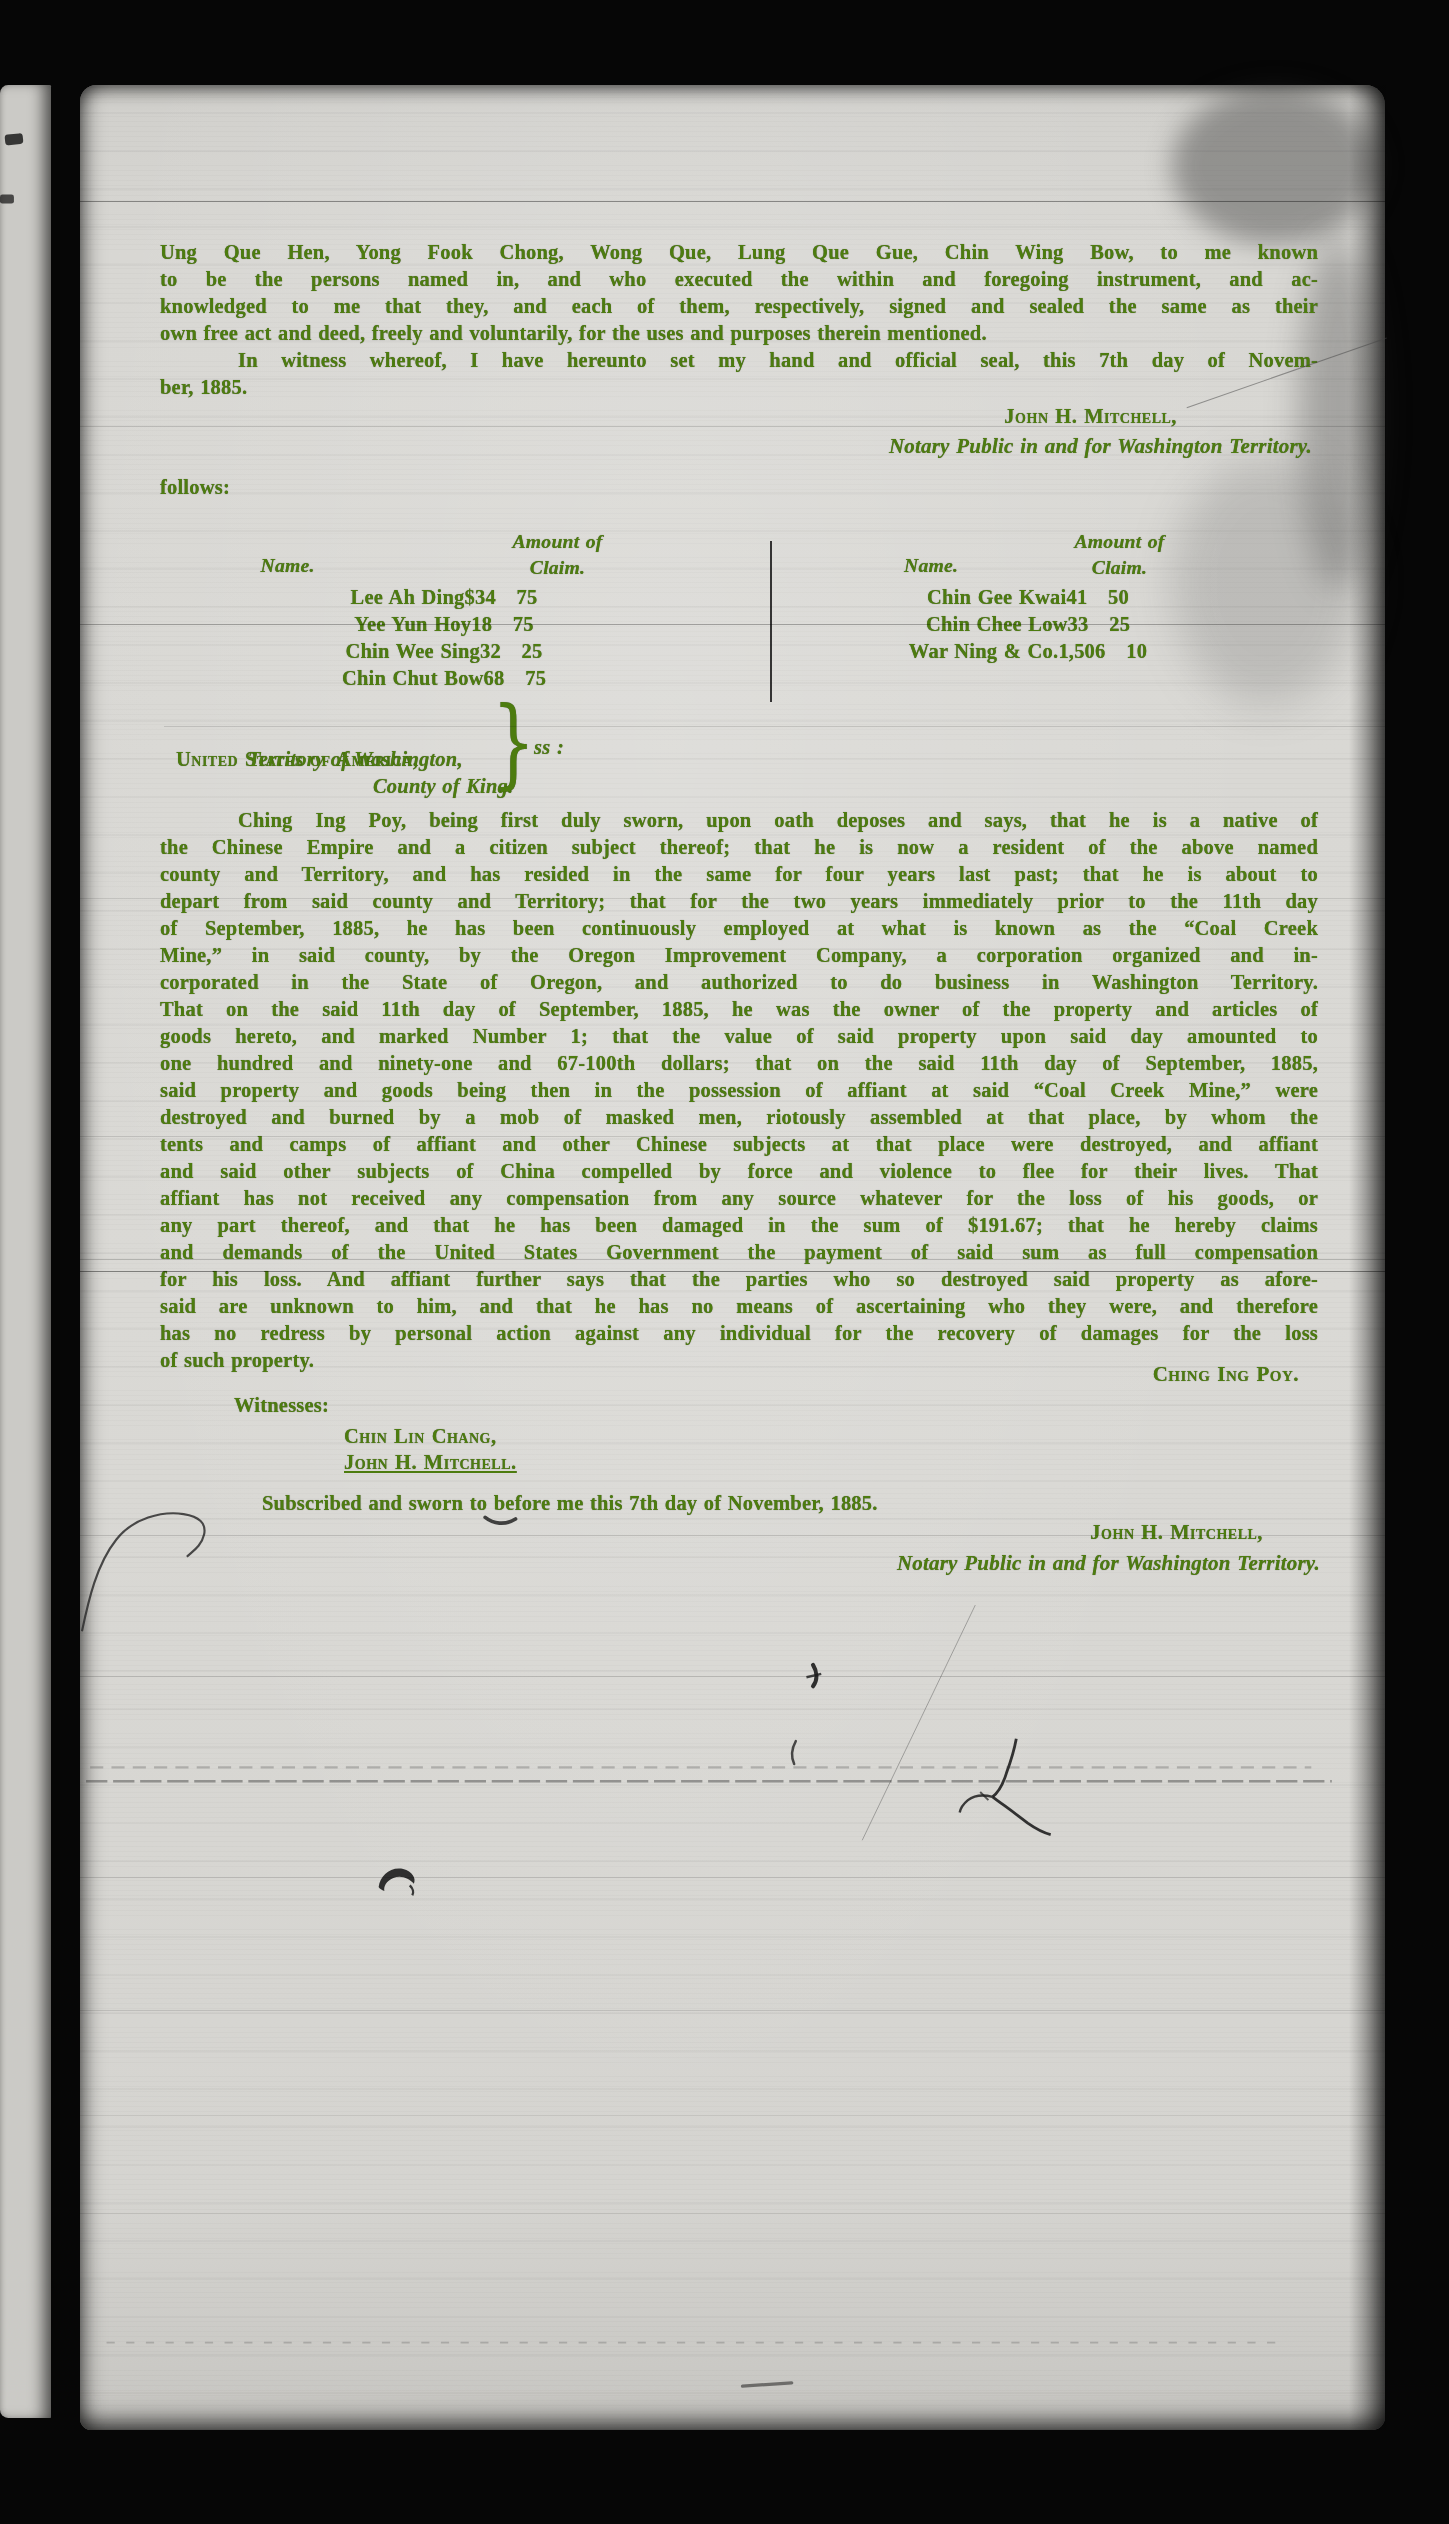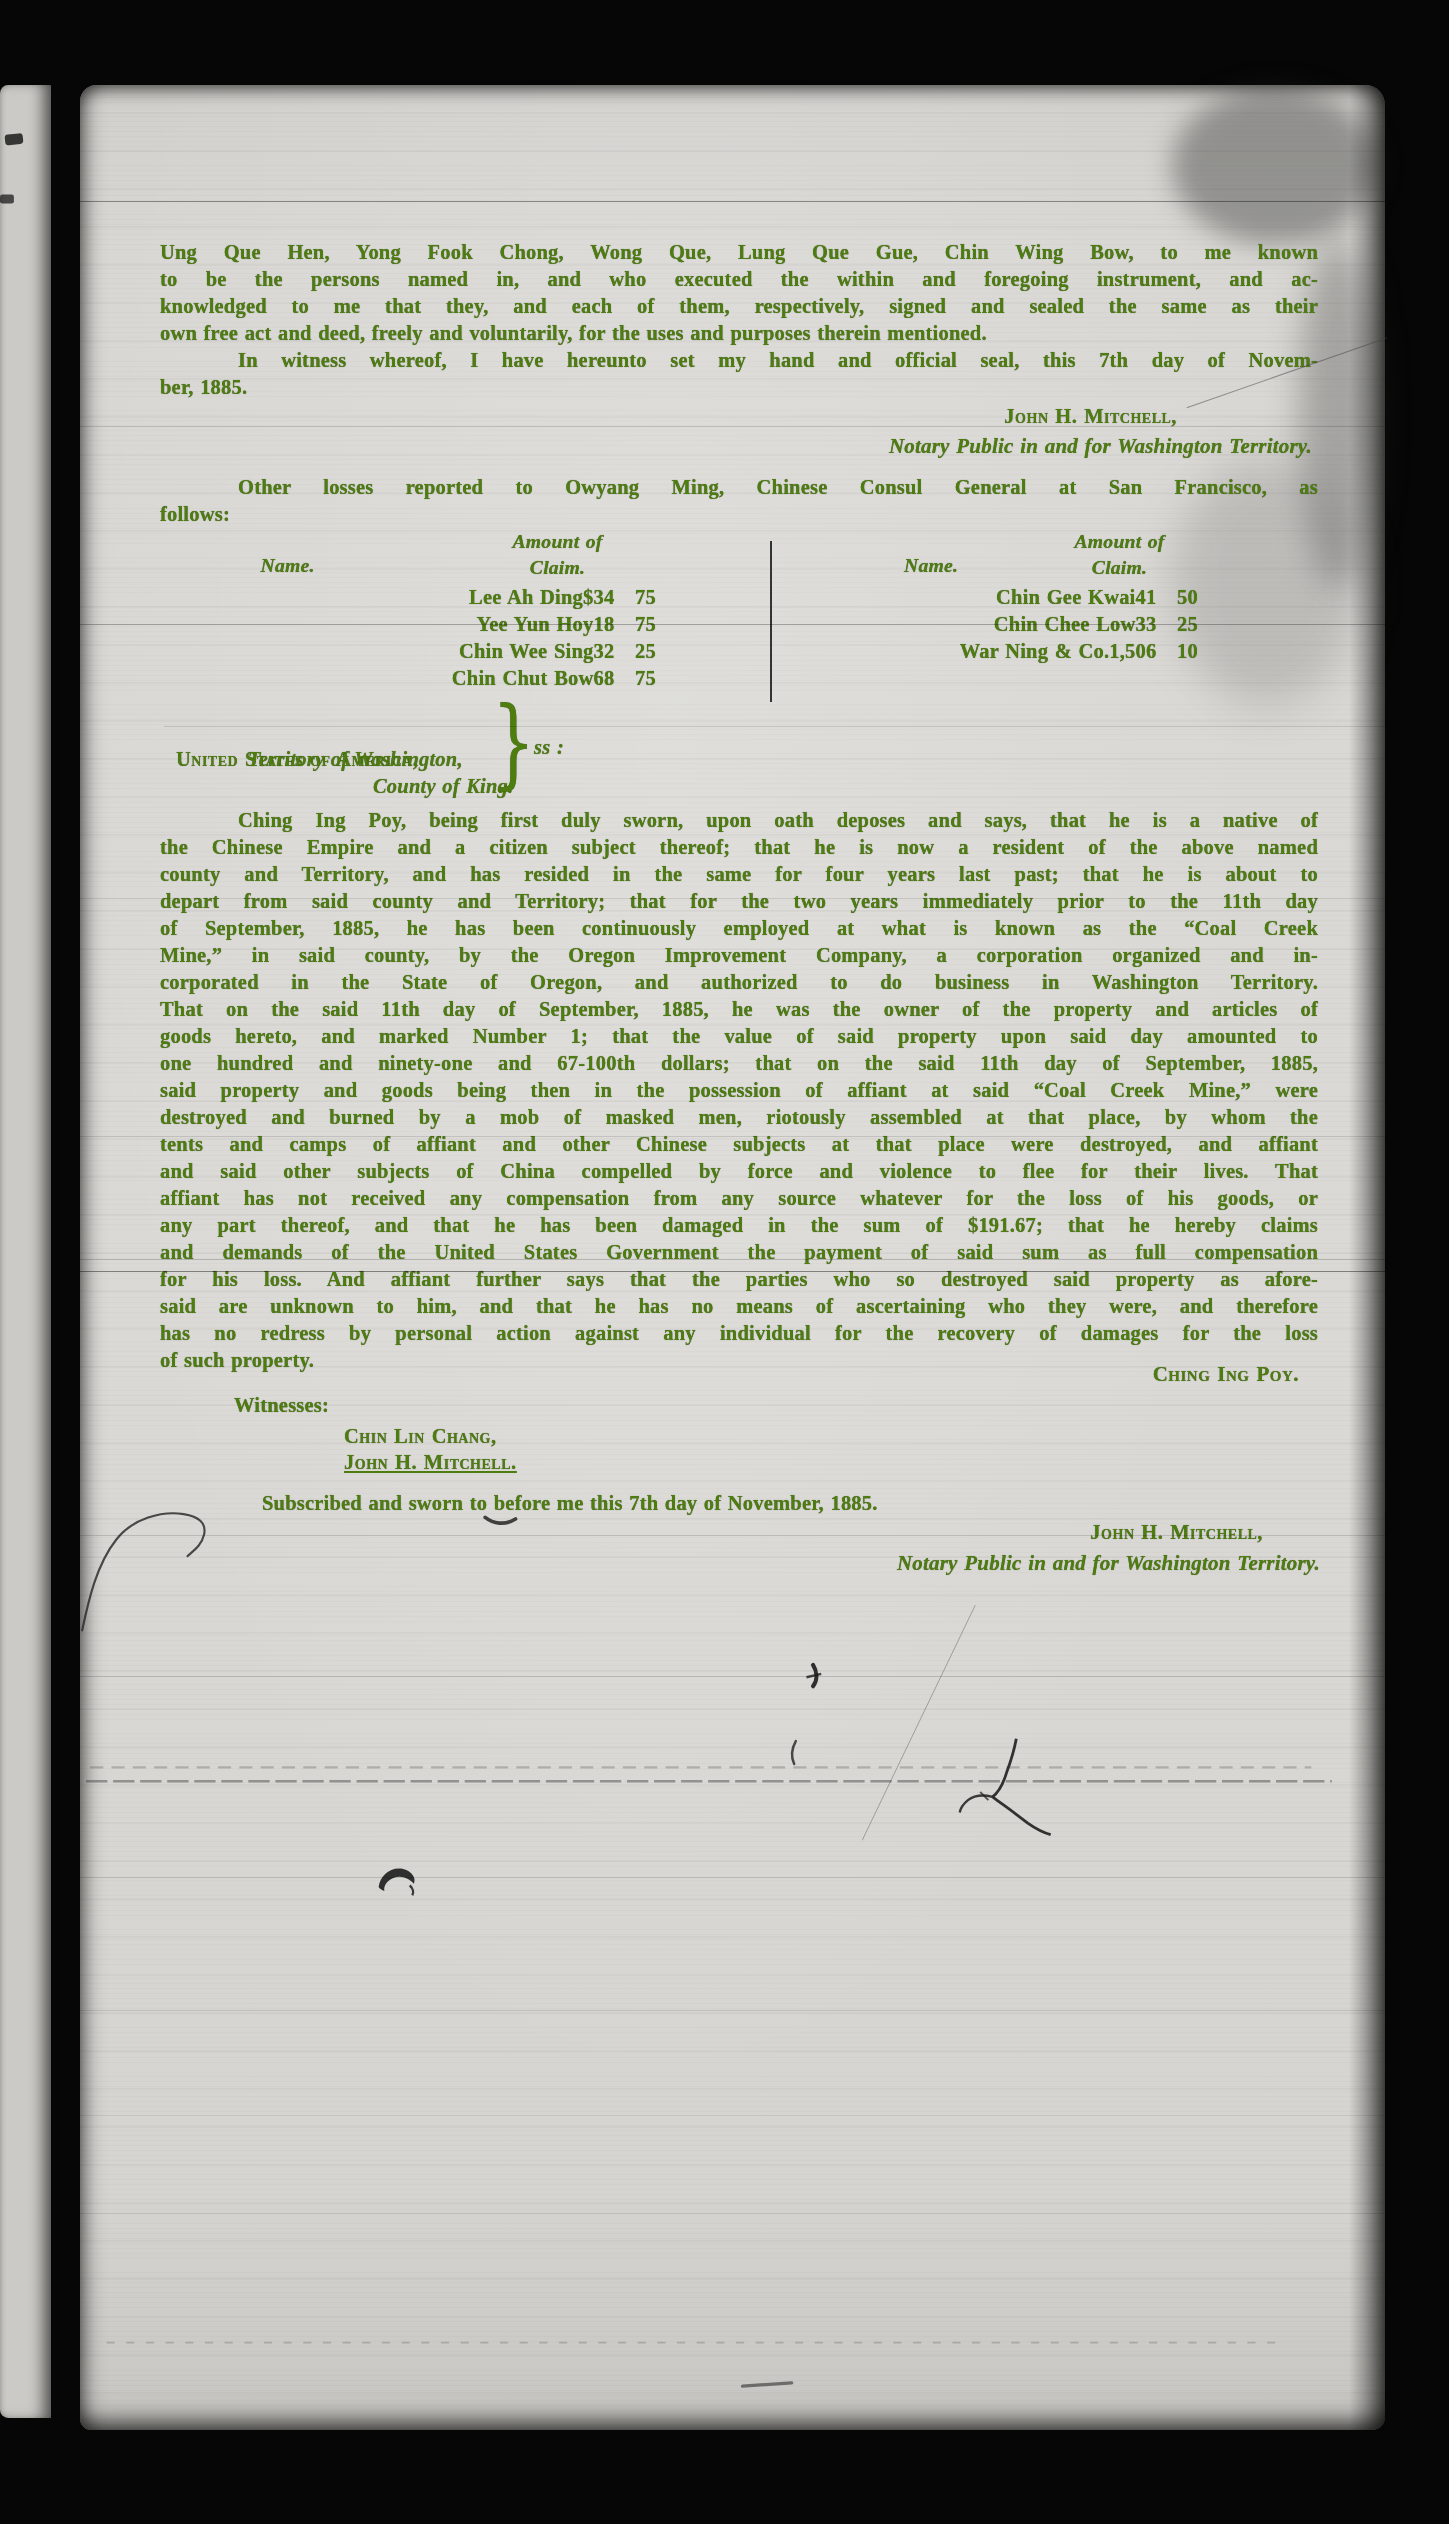--- a/index.html
+++ b/index.html
@@ -31,21 +31,21 @@
   
   .txt{position:absolute;font-weight:700;font-size:20.5px;letter-spacing:0.2px;word-spacing:1.2px;
        text-shadow:0 0 0.8px rgba(25,25,25,.65);}
   .doc-line{height:27px;line-height:27px;text-align:justify;text-align-last:justify;}
   .doc-line.last{text-align-last:left;}
   .doc-line.ind{text-indent:78px;}
   .sc{font-variant:small-caps;letter-spacing:0.5px;}
   .it{font-style:italic;font-weight:700;}
   .right{text-align:right;}
   .center{text-align:center;}
-  .claim-row{display:flex;justify-content:flex-end;height:27px;line-height:27px;}
+  .claim-row{display:flex;justify-content:center;height:27px;line-height:27px;}
   .c-amt{white-space:pre;}
   #para1{left:160px;top:239px;width:1158px;}
   #para2{left:160px;top:347px;width:1158px;}
   #notary1-name{left:160px;top:405px;width:1017px;}
   #notary1-title{left:160px;top:434px;width:1152px;font-size:21px;}
   #para3{left:160px;top:474px;width:1158px;}
   #hdr-amount-l{left:459px;top:528px;width:197px;font-size:19.7px;line-height:26px;}
   #hdr-name-l{left:189px;top:554px;width:197px;font-size:19.7px;}
   #hdr-amount-r{left:1021px;top:528px;width:197px;font-size:19.7px;line-height:26px;}
   #hdr-name-r{left:812px;top:554px;width:238px;font-size:19.7px;}
@@ -92,21 +92,20 @@
     </div>
   <div class="txt" id="para2">
       <div class="doc-line ind">In witness whereof, I have hereunto set my hand and official seal, this 7th day of Novem-</div>
       <div class="doc-line last">ber, 1885.</div>
     </div>
 
   <div class="txt sc right" id="notary1-name">John H. Mitchell,</div>
   <div class="txt it right" id="notary1-title">Notary Public in and for Washington Territory.</div>
 
   <div class="txt" id="para3">
-      <div class="doc-line ind">Other losses reported to Owyang Ming, Chinese Consul General at San Francisco, as</div>
       <div class="doc-line last">follows:</div>
     </div>
 
   <div class="txt it center" id="hdr-amount-l"><span>Amount of</span><br><span>Claim.</span></div>
   <div class="txt it center" id="hdr-name-l">Name.</div>
   <div class="txt it center" id="hdr-amount-r"><span>Amount of</span><br><span>Claim.</span></div>
   <div class="txt it center" id="hdr-name-r">Name.</div>
   <div class="txt" id="claims-left">
       <div class="claim-row">
         <span class="c-name">Lee Ah Ding</span>

